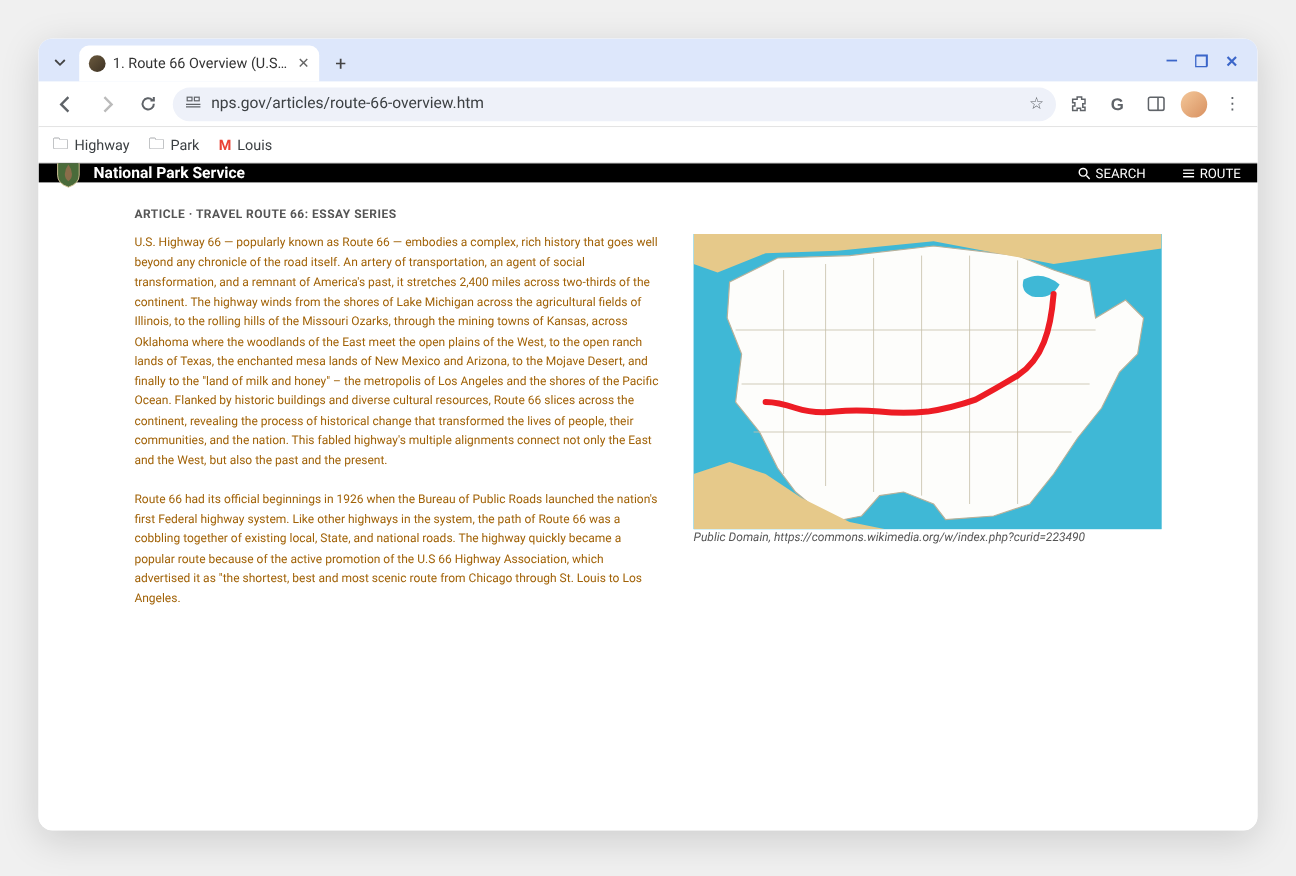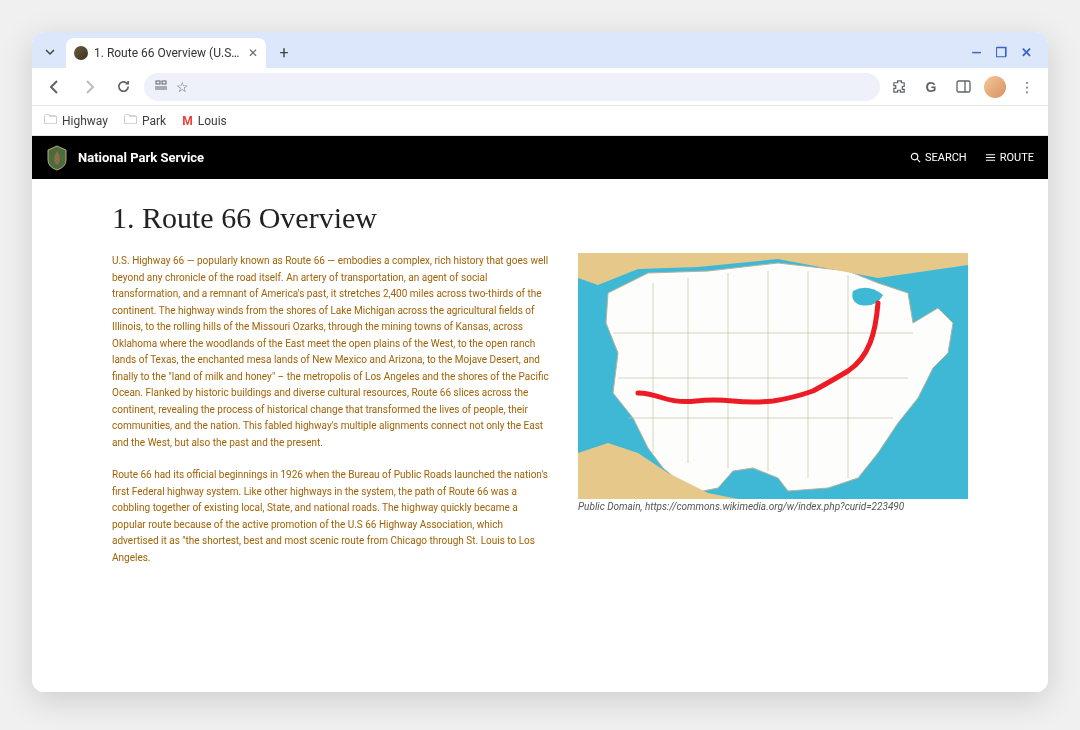--- a/index.html
+++ b/index.html
@@ -128,35 +128,35 @@
     border-bottom:1px solid #e4e4e4;
     display:flex;align-items:center;
     padding:0 12px;gap:16px;
     font-size:12px;color:#3c4043;
   }
   .bookmark { display:flex;align-items:center;gap:5px;cursor:pointer;}
   .bookmark .folder-icon { color:#5f6368; font-size:13px; }
   
   .page { flex:1; overflow:hidden; background:#fff; }
   .nps-header {
-    height:43px;
+    height:16px;
     background:#000;
     color:#fff;
     display:flex;align-items:center;
     padding:0 14px;
     font-size:12px;
   }
   .nps-logo {
     width:22px;height:26px;
     margin-right:10px;
     display:flex;align-items:center;justify-content:center;
   }
   .nps-logo svg { width:22px;height:26px; }
   .nps-title { font-weight:bold; font-size:13px;}
-  .nps-right { margin-left:auto; display:flex; gap:18px; font-size:11px; }
+  .nps-right { margin-left:auto; display:flex; gap:30px; font-size:11px; }
   .nps-right span { cursor:pointer; display:flex;align-items:center;gap:4px;}
   .article {
     padding: 22px 80px 0 80px;
   }
   .breadcrumb {
     font-size:10px; letter-spacing:0.4px;
     color:#555; font-weight:bold;
     text-transform:uppercase;
     margin-bottom:10px;
   }
@@ -229,20 +229,21 @@
     </div>
     <div class="omnibox">
       <span class="site-icon">
         <svg width="14" height="12" viewBox="0 0 14 12">
             <rect x="2" y="2" width="4" height="3" stroke="#5f6368" fill="none"></rect>
             <rect x="8" y="2" width="4" height="3" stroke="#5f6368" fill="none"></rect>
             <line x1="1" y1="8" x2="13" y2="8" stroke="#5f6368"></line>
             <line x1="1" y1="10" x2="13" y2="10" stroke="#5f6368"></line>
           </svg>
       </span>
+      <span class="url">nps.gov/articles/route-66-overview.htm</span>
       <span class="star">☆</span>
     </div>
     <div class="ext-icons">
       <span>
         <svg width="15" height="15" viewBox="0 0 16 16">
             <path d="M6 2h4v2h3v4h-2v3h2v3h-4v-2h-3v2h-4v-4h2v-3h-2v-3h4z" stroke="#5f6368" stroke-width="1.3" fill="none"></path>
           </svg>
       </span>
       <span style="font-weight:bold;font-family:Arial;">G</span>
       <span>
@@ -293,21 +294,25 @@
               <line x1="1" y1="3" x2="11" y2="3" stroke="#fff" stroke-width="1.3"></line>
               <line x1="1" y1="6" x2="11" y2="6" stroke="#fff" stroke-width="1.3"></line>
               <line x1="1" y1="9" x2="11" y2="9" stroke="#fff" stroke-width="1.3"></line>
             </svg>
           <span>ROUTE</span>
         </span>
       </div>
     </div>
 
     <div class="article">
-      <h1 class="page-title">1. Route 66 Overview</h1>
+      <div class="breadcrumb">
+        <span>ARTICLE</span>
+        <span> · </span>
+        <a href="#">TRAVEL ROUTE 66: ESSAY SERIES</a>
+      </div>
 
       <div class="row1">
         <div class="col-text">
           <p>U.S. Highway 66 — popularly known as Route 66 — embodies a complex, rich history that goes well beyond any chronicle of the road itself. An artery of transportation, an agent of social transformation, and a remnant of America's past, it stretches 2,400 miles across two-thirds of the continent. The highway winds from the shores of Lake Michigan across the agricultural fields of Illinois, to the rolling hills of the Missouri Ozarks, through the mining towns of Kansas, across Oklahoma where the woodlands of the East meet the open plains of the West, to the open ranch lands of Texas, the enchanted mesa lands of New Mexico and Arizona, to the Mojave Desert, and finally to the "land of milk and honey" – the metropolis of Los Angeles and the shores of the Pacific Ocean. Flanked by historic buildings and diverse cultural resources, Route 66 slices across the continent, revealing the process of historical change that transformed the lives of people, their communities, and the nation. This fabled highway's multiple alignments connect not only the East and the West, but also the past and the present.</p>
           <p>Route 66 had its official beginnings in 1926 when the Bureau of Public Roads launched the nation's first Federal highway system. Like other highways in the system, the path of Route 66 was a cobbling together of existing local, State, and national roads. The highway quickly became a popular route because of the active promotion of the U.S 66 Highway Association, which advertised it as "the shortest, best and most scenic route from Chicago through St. Louis to Los Angeles.</p>
         </div>
         <div class="figure">
           <div class="map-box">
             <svg viewBox="0 0 390 246" preserveAspectRatio="none">
               <rect width="390" height="246" fill="#3fb8d6"></rect>

